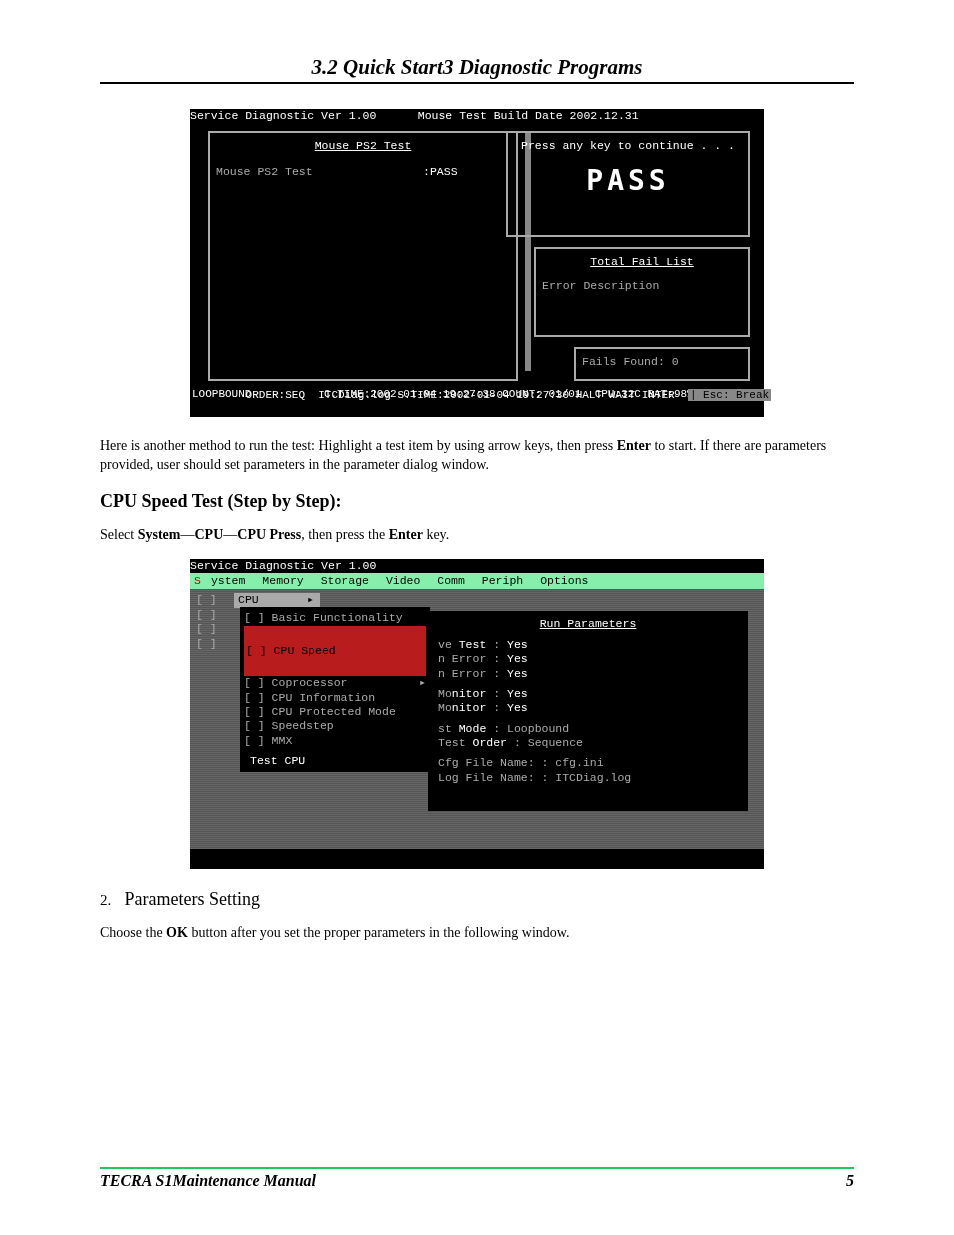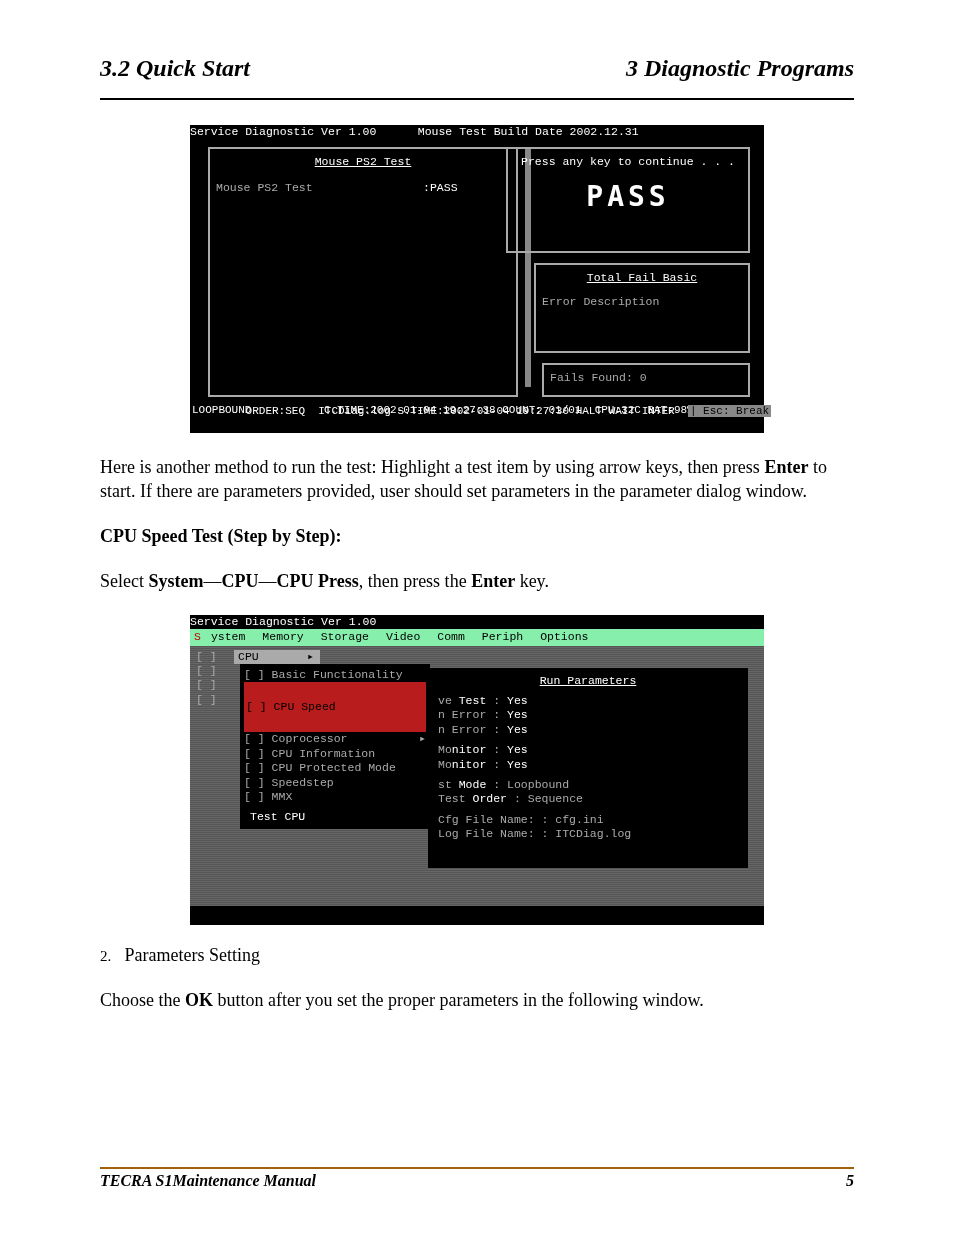--- a/index.html
+++ b/index.html
@@ -1,34 +1,34 @@
 <!DOCTYPE html>
 <html><head>
 <meta charset="utf-8">
 <style>
   * { box-sizing: border-box; margin: 0; padding: 0; }
   body { background: #fff; font-family: "Times New Roman", Times, serif; width: 954px; height: 1235px; position: relative; }
   .page { padding: 55px 100px 40px 100px; }
-  .header { display: flex; justify-content: space-between; font-weight: bold; font-style: italic; font-size: 24px; border-bottom: 2px solid #000; padding-bottom: 16px; margin-bottom: 25px; }
-  .footer { position: absolute; bottom: 45px; left: 100px; right: 100px; display: flex; justify-content: space-between; font-size: 16px; border-top: 2px solid #a16207; padding-top: 3px; }
+  .header { display: flex; justify-content: center; font-weight: bold; font-style: italic; font-size: 21px; border-bottom: 2px solid #000; padding-bottom: 2px; margin-bottom: 25px; }
+  .footer { position: absolute; bottom: 45px; left: 100px; right: 100px; display: flex; justify-content: space-between; font-size: 16px; border-top: 2px solid #22c55e; padding-top: 3px; }
   .footer .manual { font-style: italic; font-weight: bold; }
   .footer .page-num { font-style: italic; font-weight: bold; }
 
   .screenshot { width: 574px; margin: 0 auto 20px auto; background: #000; font-family: "Courier New", monospace; font-size: 11.5px; color: #aaa; line-height: 1.25; position: relative; }
   .scr1 { height: 308px; padding: 0; }
   .scr1 .topbar { color: #fff; }
   .scr1 .left-panel { position: absolute; top: 22px; left: 18px; width: 310px; height: 250px; border: 2px solid #aaa; padding: 6px; }
   .scr1 .left-panel .ptitle { color: #fff; text-align: center; text-decoration: underline; margin-bottom: 12px; }
   .scr1 .left-panel .row { color: #aaa; }
   .scr1 .left-panel .row .pass { color: #fff; }
   .scr1 .right-top { position: absolute; top: 22px; right: 14px; width: 244px; height: 106px; border: 2px solid #aaa; padding: 6px; color: #fff; text-align: center; }
   .scr1 .right-top .bigpass { font-size: 28px; letter-spacing: 4px; color: #fff; margin-top: 10px; font-weight: bold; font-family: monospace; }
   .scr1 .right-mid { position: absolute; top: 138px; right: 14px; width: 216px; height: 90px; border: 2px solid #aaa; padding: 6px; color: #aaa; }
   .scr1 .right-mid .h { color: #fff; text-align: center; text-decoration: underline; }
-  .scr1 .right-bot { position: absolute; top: 238px; right: 14px; width: 208px; height: 34px; border: 2px solid #aaa; padding: 6px; color: #aaa; }
+  .scr1 .right-bot { position: absolute; top: 238px; right: 14px; width: 176px; height: 34px; border: 2px solid #aaa; padding: 6px; color: #aaa; }
   .scr1 .track { position: absolute; top: 22px; left: 335px; width: 6px; height: 240px; background: #888; }
   .scr1 .bottom1 { position: absolute; bottom: 15px; left: 2px; right: 2px; color: #fff; font-size: 11px; white-space: pre; }
   .scr1 .bottom2 { position: absolute; bottom: 1px; left: 16px; right: 2px; color: #fff; font-size: 11px; white-space: pre; }
   .scr1 .bottom2 .hl { background: #888; color: #000; padding: 0 2px; }
 
   .scr2 { height: 310px; }
   .scr2 .menubar { background: #86efac; color: #000; padding: 1px 4px; font-size: 11.5px; }
   .scr2 .menubar span { margin-right: 10px; }
   .scr2 .menubar .hot { color: #b00; }
   .scr2 .body { position: relative; height: 260px; }
@@ -38,21 +38,21 @@
   .scr2 .menu-cpu .arrow { float: right; }
   .scr2 .submenu { position: absolute; top: 18px; left: 50px; width: 190px; background: #000; border: none; padding: 4px; color: #aaa; }
   .scr2 .submenu .sel { background: #b91c1c; color: #000; display: block; padding: 18px 2px; }
   .scr2 .submenu .arrow { float: right; }
   .scr2 .submenu .footer-label { color: #fff; margin-top: 6px; padding-left: 6px; }
   .scr2 .params { position: absolute; top: 22px; left: 238px; width: 320px; height: 200px; background: #000; color: #aaa; padding: 6px 10px; }
   .scr2 .params .ph { color: #fff; text-decoration: underline; }
   .scr2 .params .hl { color: #fff; }
   .scr2 .footer-bar { position: absolute; bottom: 0; left: 0; right: 0; background: #aaa; color: #000; font-size: 11.5px; padding: 1px 4px; white-space: pre; }
 
-  .body-text { font-size: 18px; line-height: 1.35; margin: 22px 0; }
+  .body-text { font-size: 14px; line-height: 1.35; margin: 14px 0; }
   .body-text.indent { margin-left: 0; }
   .list-item { margin: 6px 0 6px 0; font-size: 18px; }
   .list-item .num { display: inline-block; width: 20px; font-size: 15px; }
   .bold { font-weight: bold; }
   h3.sub { font-size: 18px; font-weight: bold; margin-top: 16px; margin-bottom: 10px; }
 </style>
 </head>
 <body>
 
 <div class="page">
@@ -74,21 +74,21 @@
         &nbsp;&nbsp;&nbsp;&nbsp;&nbsp;&nbsp;&nbsp;&nbsp;&nbsp;&nbsp;&nbsp;&nbsp;&nbsp;&nbsp;
         <span class="pass">:PASS</span>
       </div>
     </div>
     <div class="track"></div>
     <div class="right-top">
       <div>Press any key to continue . . .</div>
       <div class="bigpass">PASS</div>
     </div>
     <div class="right-mid">
-      <div class="h">Total Fail Basic</div>
+      <div class="h">Total Fail List</div>
       <div style="margin-top:10px;">Error  Description</div>
     </div>
     <div class="right-bot">
       <div>Fails Found: 0</div>
     </div>
     <div class="bottom1">LOOPBOUND           C.TIME:2002-01-04 19:27:38 COUNT: 01/01  CPU:32C BAT:98%</div>
     <div class="bottom2">
       <span>ORDER:SEQ  ITCDiag.log S.TIME:2002-01-04 19:27:30 HALT WAIT INTER  </span><span class="hl">| Esc: Break</span>
     </div>
   </div>

